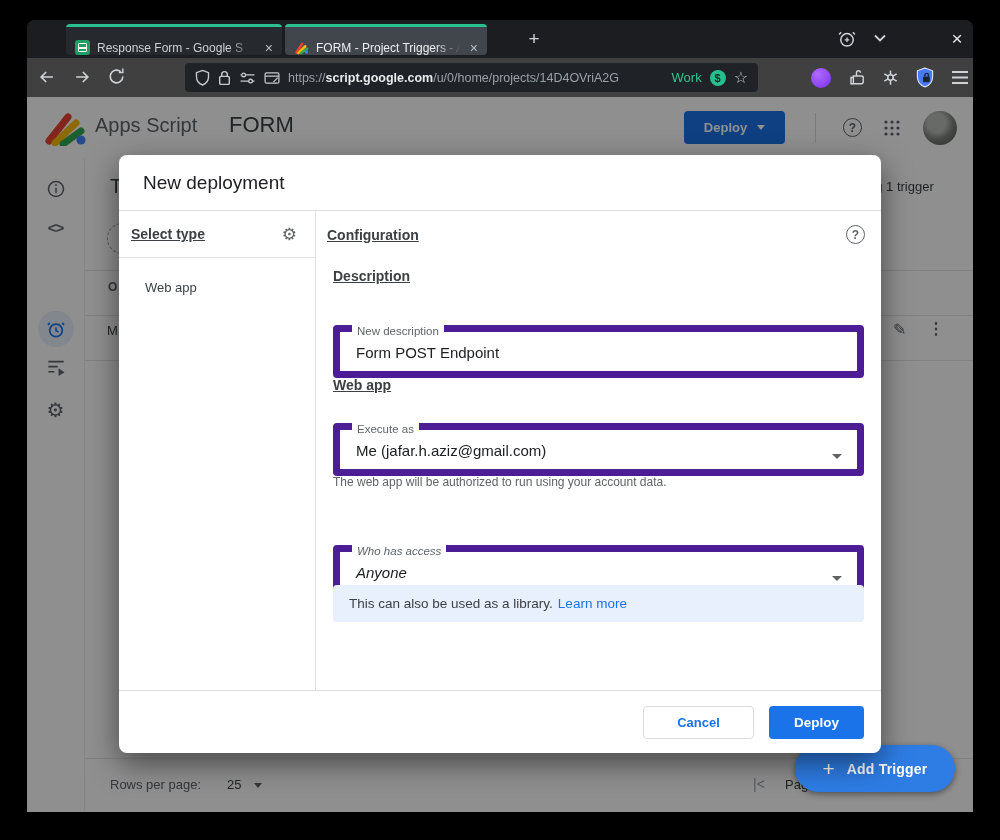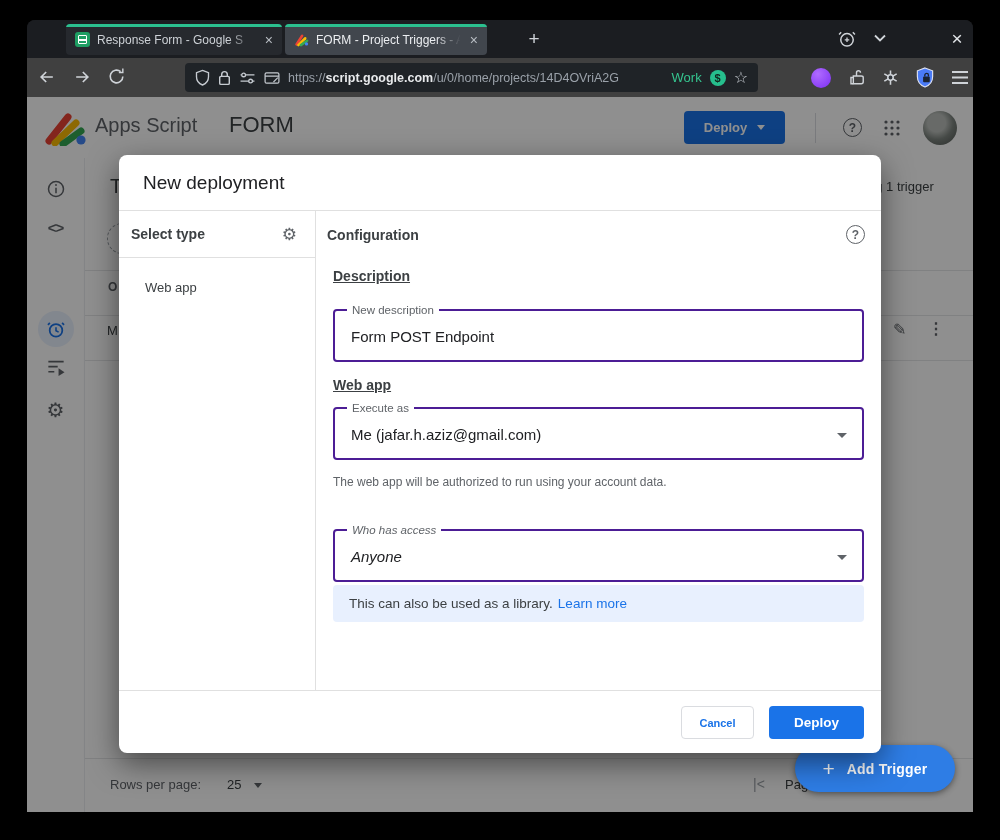--- a/index.html
+++ b/index.html
@@ -4,21 +4,21 @@
 <style>
   * { margin:0; padding:0; box-sizing:border-box; }
   html,body { width:1000px; height:840px; background:#000; font-family:"Liberation Sans", sans-serif; overflow:hidden; }
   .abs { position:absolute; }
 
   
   .window { position:absolute; left:27px; top:20px; width:946px; height:792px; background:#1b1d21; border-radius:8px 8px 0 0; overflow:hidden; }
 
   
   .tabbar { position:absolute; left:0; top:0; right:0; height:38px; background:#1b1d21; }
-  .tab { position:absolute; top:4px; height:31px; border-radius:4px; overflow:hidden; display:flex; align-items:center; padding:0 8px 0 9px; gap:7px; cursor:default; }
+  .tab { position:absolute; top:4px; height:31px; border-radius:4px; overflow:hidden; display:flex; align-items:flex-end; padding:0 8px 0 9px; gap:7px; cursor:default; }
   .tab-stripe { position:absolute; top:0; left:0; right:0; height:3px; background:#2bc08f; }
   .tab-title { font-size:12px; white-space:nowrap; overflow:hidden; flex:1; -webkit-mask-image:linear-gradient(90deg,#000 82%,transparent 99%); mask-image:linear-gradient(90deg,#000 82%,transparent 99%); }
   .tab-close { font-size:14px; color:#b9bec4; line-height:1; padding:0 1px; }
   .sheets-ico { width:15px; height:15px; background:#1e9e63; border-radius:3px; position:relative; flex:none; }
   .sheets-ico::after { content:""; position:absolute; left:3px; top:3px; right:3px; bottom:3px; border:1.5px solid #fff; border-radius:1px; }
   .sheets-ico::before { content:""; position:absolute; left:3px; top:7px; right:3px; height:1.5px; background:#fff; z-index:1; }
   .btn-icon { color:#cfd3d8; display:flex; align-items:center; justify-content:center; }
 
   
   .toolbar { position:absolute; left:0; top:38px; right:0; height:39px; background:#404040; }
@@ -53,35 +53,35 @@
   .fab-label { font-size:14px; font-weight:bold; letter-spacing:.2px; }
 
   .overlay { position:absolute; inset:0; background:rgba(0,0,0,.44); z-index:40; }
 
   
   .modal { position:absolute; left:92px; top:58px; width:762px; height:598px; background:#fff; border-radius:8px; box-shadow:0 10px 30px rgba(0,0,0,.5); z-index:60; overflow:hidden; }
   .m-title { position:absolute; left:24px; top:17px; font-size:19px; color:#202124;text-align:center; }
   .m-div-top { position:absolute; left:0; right:0; top:55px; height:1px; background:#e0e0e0; }
   .m-left { position:absolute; left:0; top:56px; width:197px; bottom:63px; border-right:1px solid #e0e0e0; }
   .m-left-head { height:47px; border-bottom:1px solid #e0e0e0; display:flex; align-items:center; justify-content:space-between; padding:0 18px 0 12px; }
-  .m-head-label { font-size:14px; font-weight:bold; color:#3c4043; }
+  .m-head-label { font-size:14px; font-weight:bold; color:#3c4043;text-decoration:underline; }
   .gear-glyph { font-size:17px; color:#5f6368; line-height:1; }
   .m-type-item { margin:22px 0 0 26px; font-size:13px; color:#3c4043; }
   .m-right { position:absolute; left:198px; top:56px; right:0; bottom:63px; }
   .m-right-head { height:47px; display:flex; align-items:center; justify-content:space-between; padding:0 16px 0 10px; }
   .sect-h { position:absolute; font-size:14px; font-weight:bold; color:#3c4043;text-decoration:underline; }
-  .field { position:absolute; left:16px; width:531px; height:53px; border:2px solid #4c1d95; border-radius:4px; background:#fff; }
+  .field { position:absolute; left:16px; width:531px; height:53px; border:7px solid #4c1d95; border-radius:4px; background:#fff;margin-top:16px; }
   .flabel { position:absolute; top:-7px; left:12px; background:#fff; padding:0 5px; font-size:11.5px; color:#5f6368; line-height:1.2; }
   .fvalue { position:absolute; left:16px; top:50%; transform:translateY(-50%); font-size:15px; color:#202124; }
   .fcaret { position:absolute; right:15px; top:24px; width:0; height:0; border-left:5px solid transparent; border-right:5px solid transparent; border-top:5.5px solid #5f6368; }
   .helper { position:absolute; left:16px; font-size:12px; color:#5f6368; }
   .infobox { position:absolute; left:16px; width:531px; height:37px; background:#e8f0fe; border-radius:4px; display:flex; align-items:center; padding-left:16px; gap:5px; font-size:13.5px; color:#3c4043; }
   .link { color:#1a73e8; }
   .m-footer { position:absolute; left:0; right:0; bottom:0; height:63px; border-top:1px solid #e0e0e0; }
-  .btn-cancel { position:absolute; right:127px; top:15px; width:73px; height:33px; border:1px solid #dadce0; border-radius:4px; background:#fff; color:#1a73e8; font-size:11px; font-weight:bold; display:flex; align-items:center; justify-content:center; }
+  .btn-cancel { position:absolute; right:127px; top:15px; width:111px; height:33px; border:1px solid #dadce0; border-radius:4px; background:#fff; color:#1a73e8; font-size:13px; font-weight:bold; display:flex; align-items:center; justify-content:center; }
   .btn-deploy { position:absolute; right:17px; top:15px; width:95px; height:33px; border-radius:4px; background:#1a73e8; color:#fff; font-size:13.5px; font-weight:bold; display:flex; align-items:center; justify-content:center; }
 
   svg { display:block; }
 </style>
 </head>
 <body>
 
 <div class="window">
 
   <div class="tabbar">

